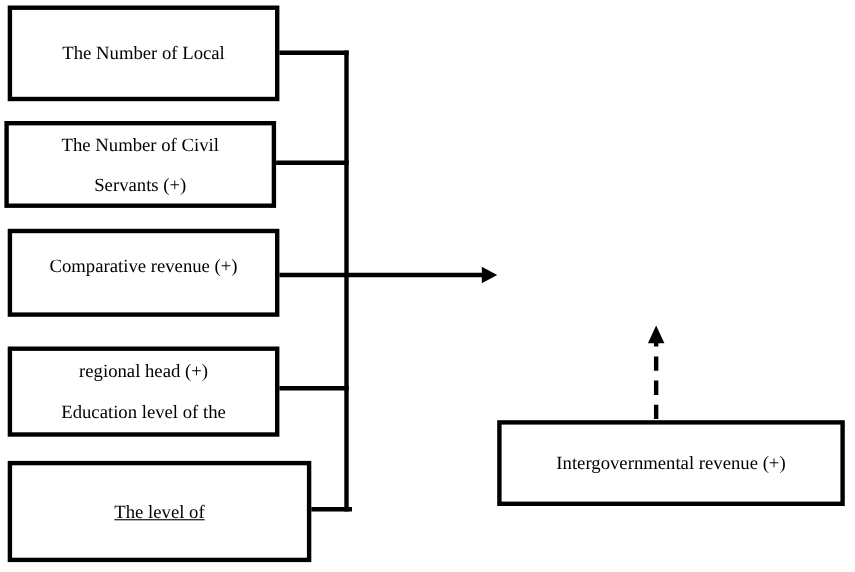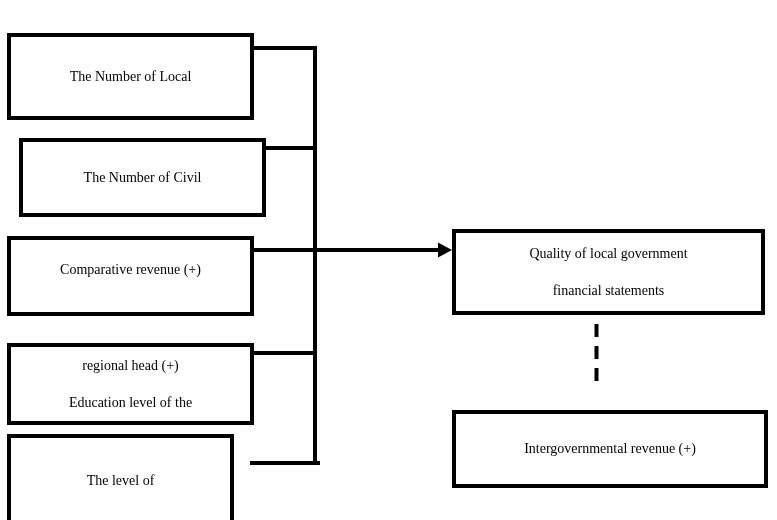--- a/index.html
+++ b/index.html
@@ -15,42 +15,41 @@
   }
   .box {
     position: absolute;
     border: 4px solid #000000;
     background: #ffffff;
     display: flex;
     flex-direction: column;
     justify-content: center;
     align-items: center;
     text-align: center;
-    font-size: 14px;
+    font-size: 17px;
     line-height: 37px;
     z-index: 2;
-    margin-top: 28px;
   }
   .box .line { display: block; white-space: nowrap; }
   
   .lift-14 { padding-bottom: 14px; }
   .lift-8  { padding-bottom: 2px; }
   #connector-svg {
     position: absolute;
     left: 0; top: 0;
     width: 777px; height: 520px;
     z-index: 1;
     pointer-events: none;
   }
   
   #box-local-parliamentarians { left: 7px;   top: 5px;   width: 247px; height: 87px; }
-  #box-civil-servants         { left: 19px;   top: 110px; width: 247px; height: 79px; }
+  #box-civil-servants         { left: 4px;   top: 110px; width: 247px; height: 79px; }
   #box-comparative-studies    { left: 7px;   top: 208px; width: 247px; height: 80px; }
   #box-education-level        { left: 7px;   top: 315px; width: 247px; height: 82px; }
-  #box-urbanization           { left: 7px;   top: 406px; width: 227px; height: 92px; }
+  #box-urbanization           { left: 7px;   top: 419px; width: 276px; height: 92px; text-decoration: underline; }
   
   #box-outcome                { left: 452px; top: 201px; width: 313px; height: 86px; }
   #box-moderator              { left: 452px; top: 382px; width: 316px; height: 78px; }
 </style>
 </head>
 <body>
 
 <div id="canvas">
 
   <svg id="connector-svg" viewBox="0 0 777 520" xmlns="http://www.w3.org/2000/svg">
@@ -68,37 +67,34 @@
     <line x1="596.5" y1="381" x2="596.5" y2="309" stroke="#000" stroke-width="4" stroke-dasharray="13 9"></line>
     <polygon points="589,312 604,312 596.5,296" fill="#000"></polygon>
   </svg>
 
   <div class="box" id="box-local-parliamentarians">
     <span class="line">The Number of Local</span>
   </div>
 
   <div class="box" id="box-civil-servants">
     <span class="line">The Number of Civil</span>
+    <span class="line">Servants (+)</span>
   </div>
 
   <div class="box lift-14" id="box-comparative-studies">
     <span class="line">Comparative revenue (+)</span>
   </div>
 
   <div class="box" id="box-education-level">
     <span class="line">regional head (+)</span>
     <span class="line">Education level of the</span>
   </div>
 
   <div class="box" id="box-urbanization">
     <span class="line">The level of</span>
   </div>
 
-  <div class="box" id="box-outcome">
-    <span class="line">Quality of local government</span>
-    <span class="line">financial statements</span>
-  </div>
 
   <div class="box lift-8" id="box-moderator">
     <span class="line">Intergovernmental revenue (+)</span>
   </div>
 
 </div>
 
 </body></html>

